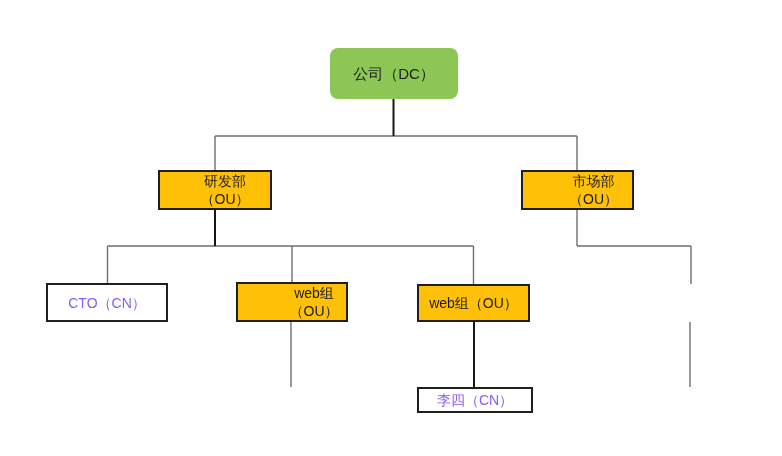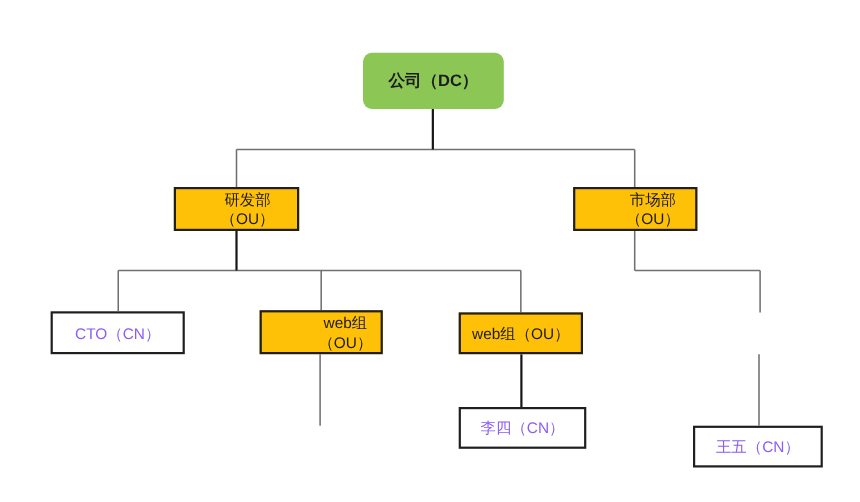--- a/index.html
+++ b/index.html
@@ -35,21 +35,21 @@
     text-align:center;
     color:#1c1c1c;
     font-size:14px;
     line-height:18px;
     white-space:nowrap;
   }
   .node.dc{
     background:var(--dc-fill,#8cc655);
     border:none;
     border-radius:8px;
-    font-weight:bold;
+    font-weight:normal;
     font-size:15px;
   }
   .node.ou{
     background:var(--ou-fill,#ffc008);
     border:2px solid var(--node-border,#1f1f1f);
   }
   .node.cn{
     background:var(--cn-fill,#ffffff);
     border:2px solid var(--node-border,#1f1f1f);
     color:#8b5cf6;
@@ -100,21 +100,18 @@
     <span>web组</span>
     <span>（OU）</span>
   </div>
 
   <div class="node ou" style="left:417px; top:284px; width:113px; height:38px;">
     <span>web组（OU）</span>
   </div>
 
 
 
-  <div class="node cn" style="left:417px; top:370px; width:116px; height:38px;text-align:center;">
+  <div class="node cn" style="left:417px; top:387px; width:116px; height:26px;text-align:center;">
     <span>李四（CN）</span>
   </div>
 
-  <div class="node cn" style="left:630px; top:387px; width:118px; height:38px;">
-    <span>王五（CN）</span>
-  </div>
 
 </div>
 
 </body></html>

